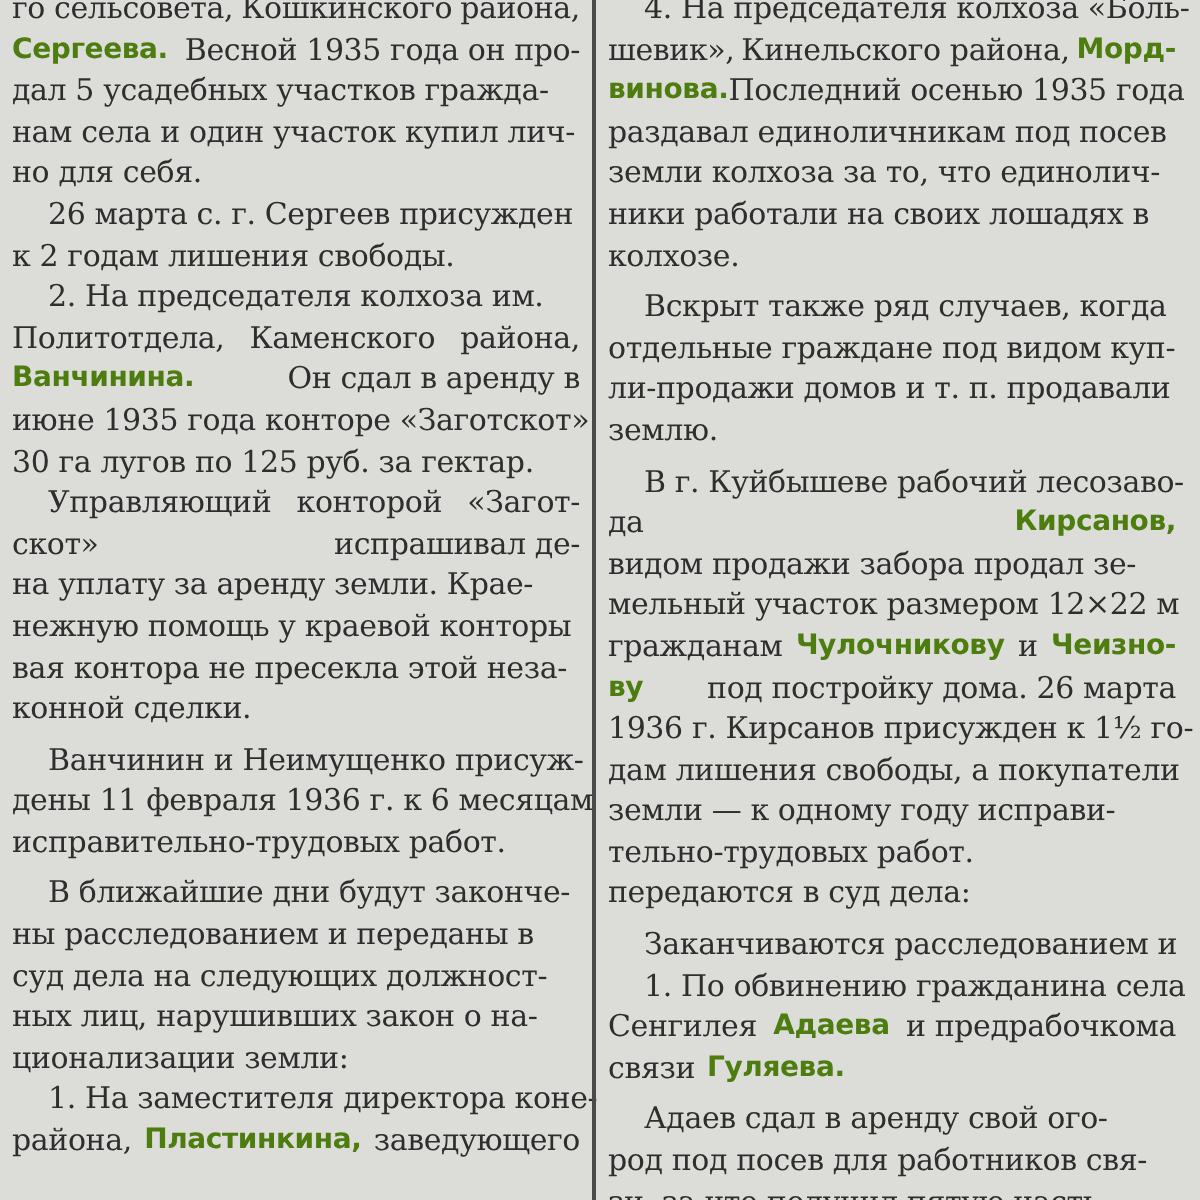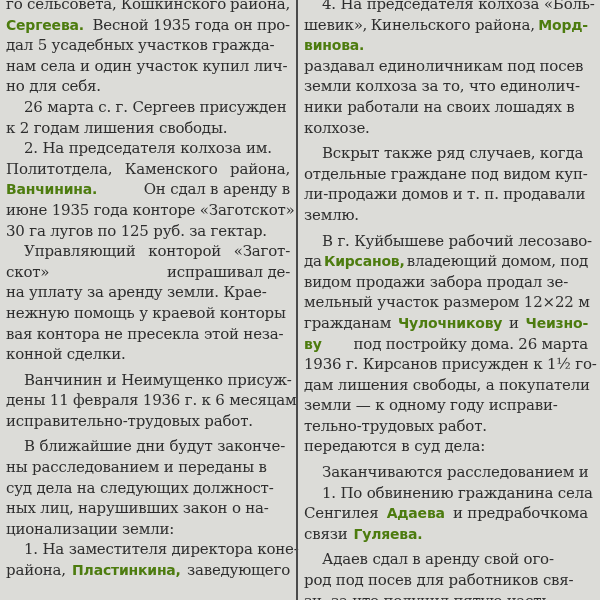--- a/index.html
+++ b/index.html
@@ -161,20 +161,21 @@
       <div class="line indent">
         <span>4. На председателя колхоза «Боль-</span>
       </div>
       <div class="line">
         <span>шевик»,</span>
         <span>Кинельского района,</span>
         <span class="b">Морд-</span>
       </div>
       <div class="line">
         <span class="b">винова.</span>
+        <span>Последний осенью 1935 года</span>
       </div>
       <div class="line">
         <span>раздавал единоличникам под посев</span>
       </div>
       <div class="line">
         <span>земли колхоза за то, что единолич-</span>
       </div>
       <div class="line">
         <span>ники работали на своих лошадях в</span>
       </div>
@@ -192,21 +193,20 @@
       </div>
       <div class="line last">
         <span>землю.</span>
       </div>
       <div class="line indent gap">
         <span>В г. Куйбышеве рабочий лесозаво-</span>
       </div>
       <div class="line">
         <span>да</span>
         <span class="b">Кирсанов,</span>
-        <span>владеющий домом, под</span>
       </div>
       <div class="line">
         <span>видом продажи забора продал зе-</span>
       </div>
       <div class="line">
         <span>мельный участок размером 12×22 м</span>
       </div>
       <div class="line">
         <span>гражданам</span>
         <span class="b">Чулочникову</span>

